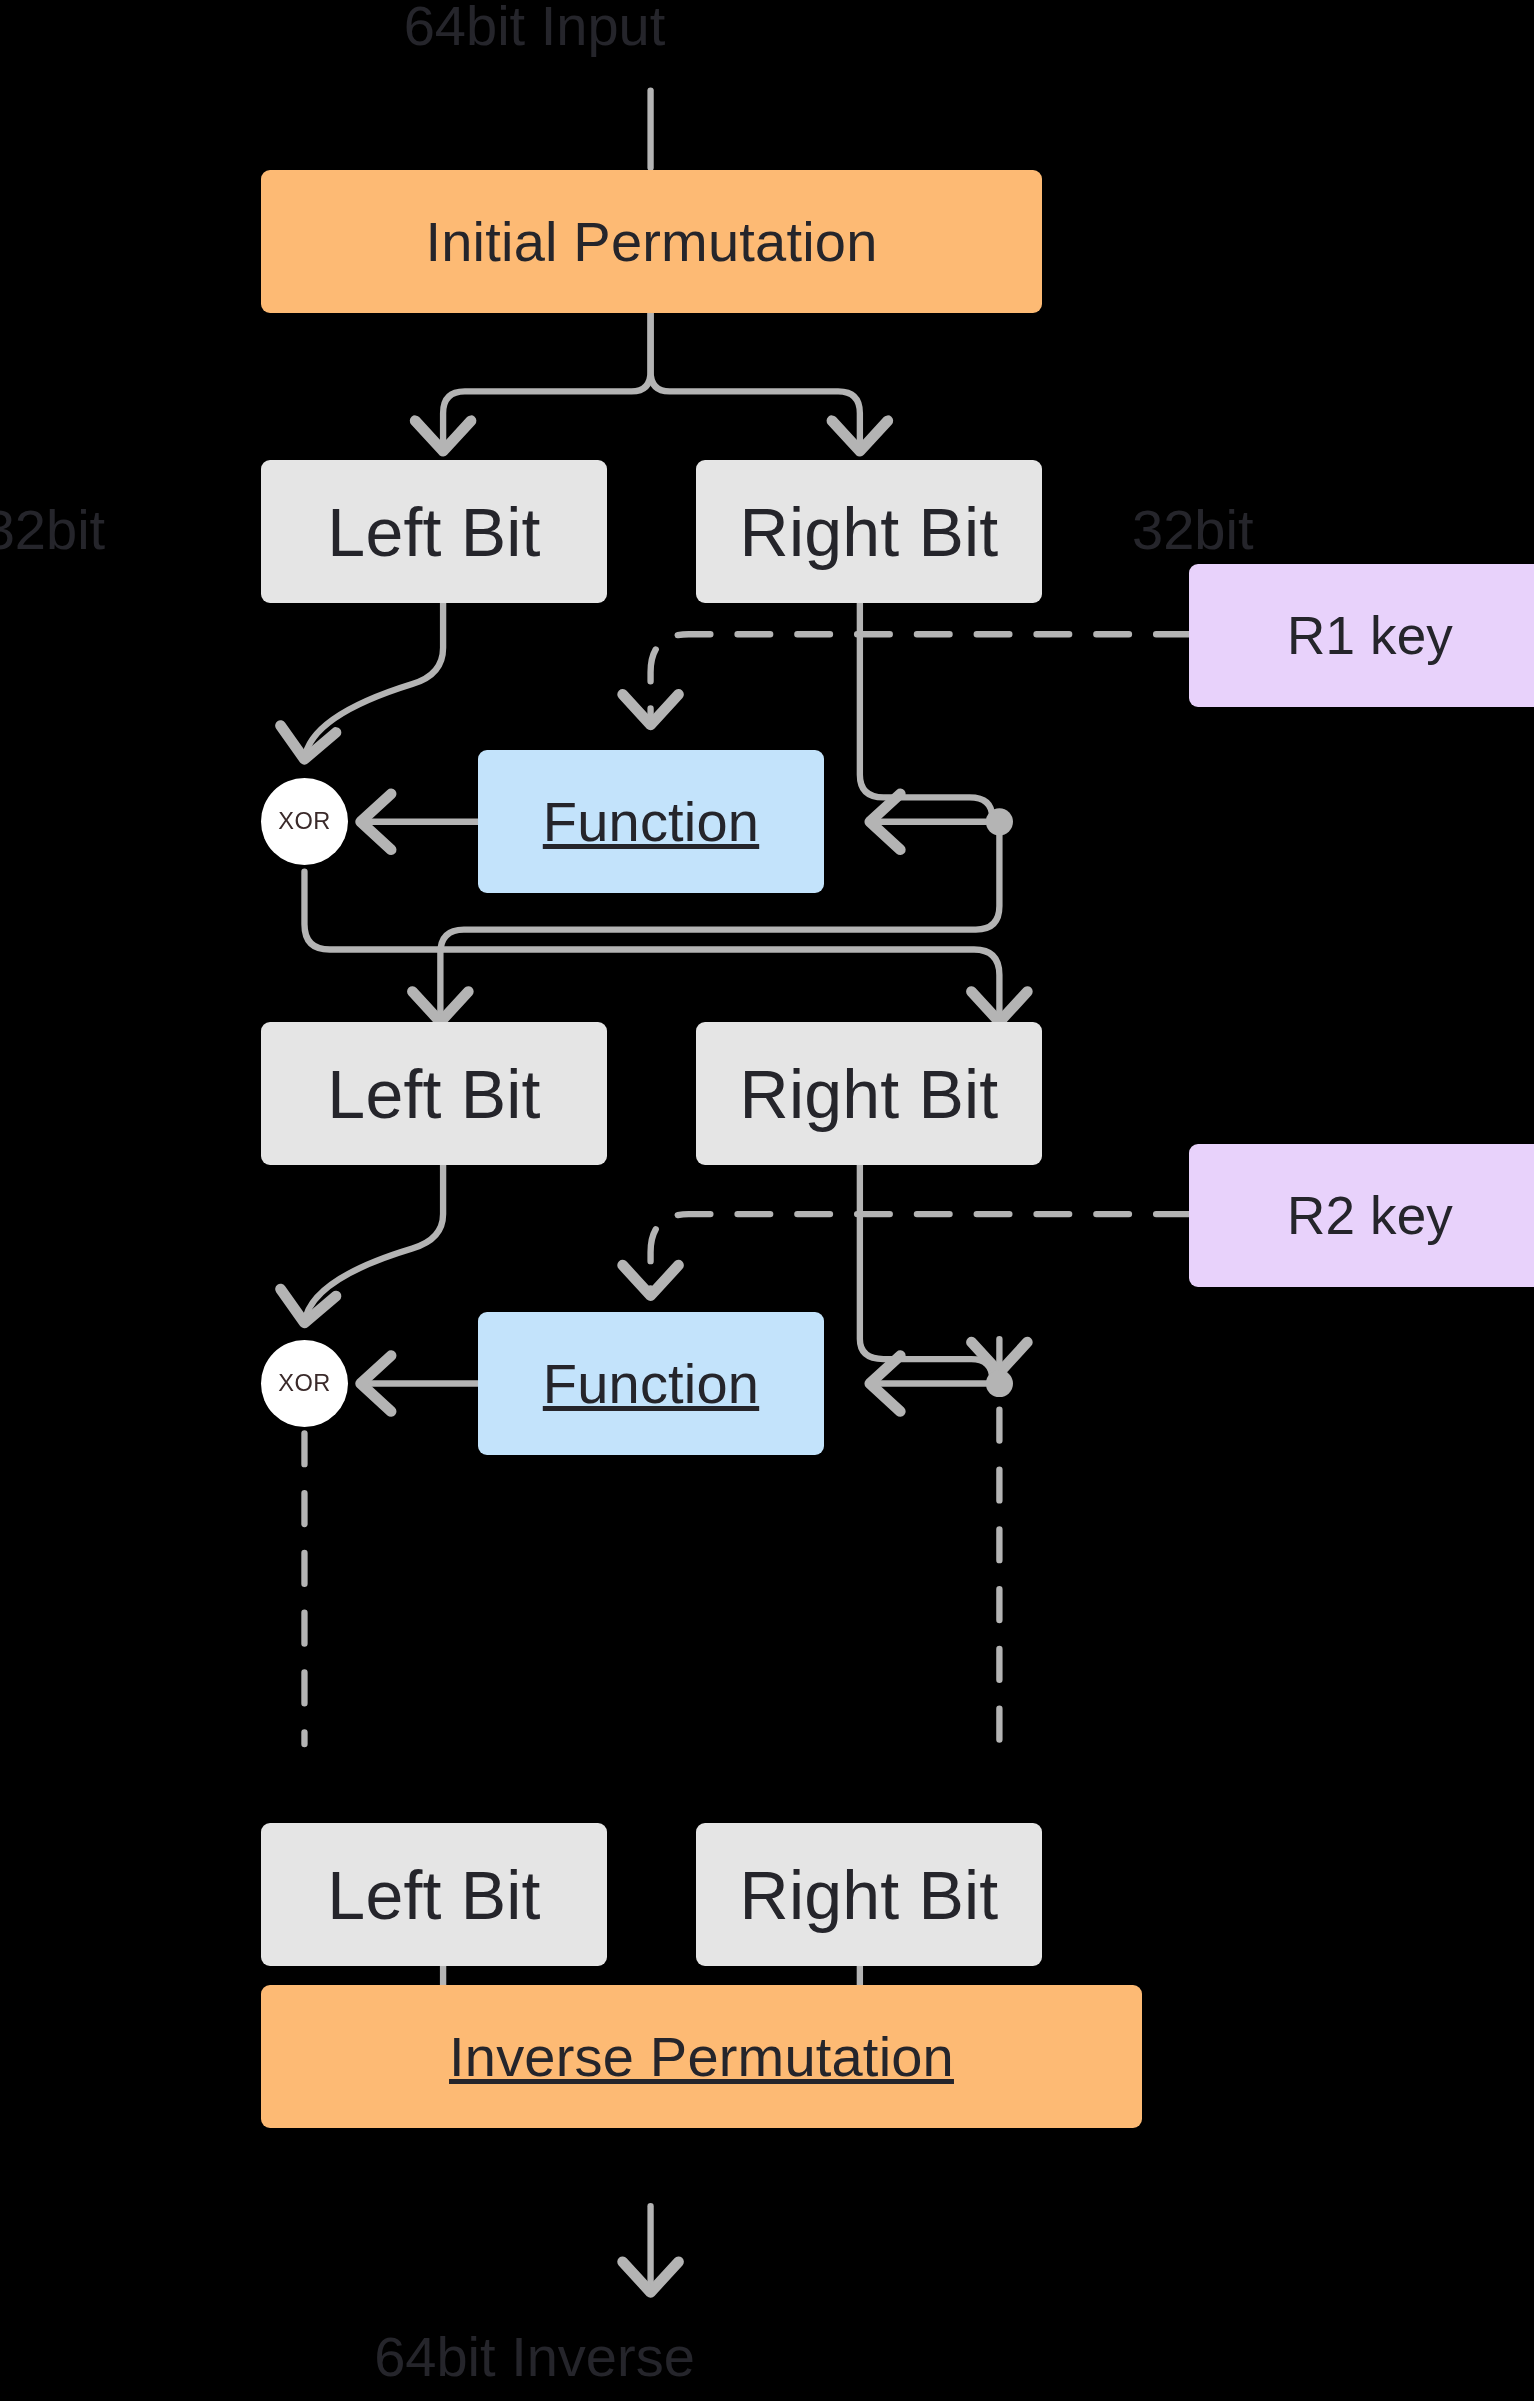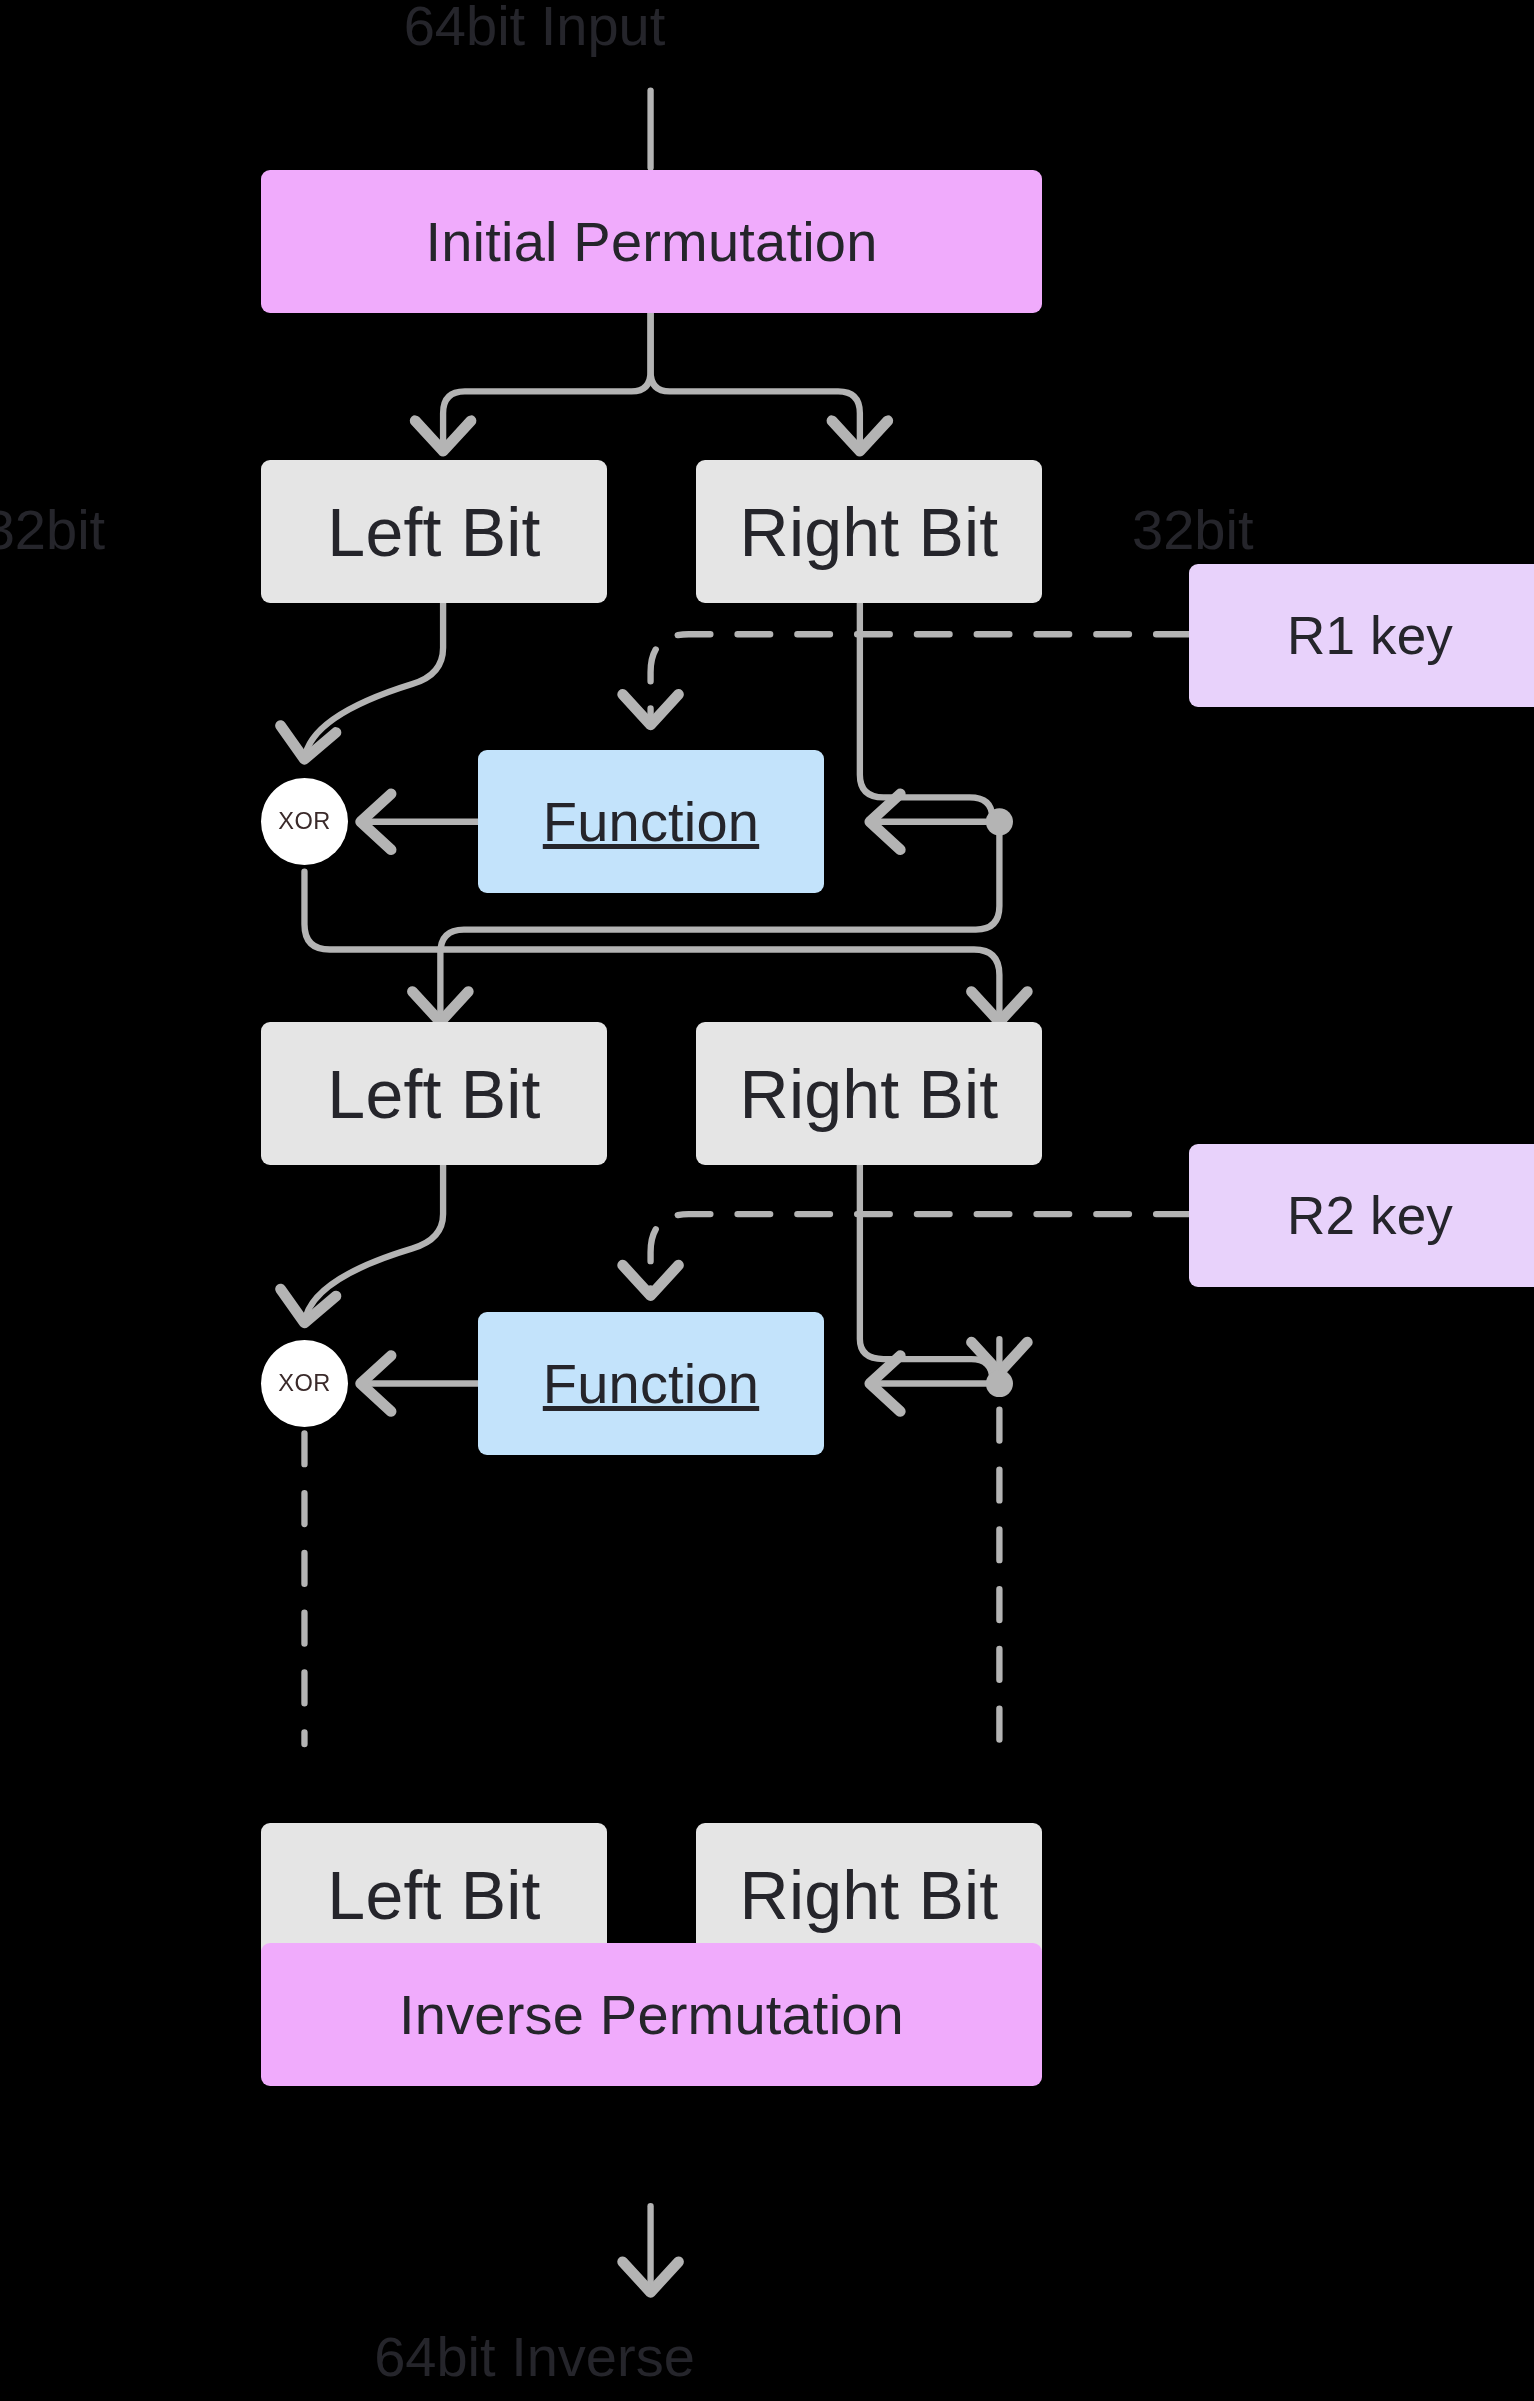--- a/index.html
+++ b/index.html
@@ -30,21 +30,21 @@
     justify-content: center;
     border-radius: 9px;
     color: #25252b;
     font-family: "Liberation Sans", sans-serif;
     font-weight: 400;
     letter-spacing: 0.2px;
     box-sizing: border-box;
     text-align: center;
   }
   .node.perm {
-    background: #f0abfc;
+    background: #fdba74;
     font-size: 56px;
   }
   .node.bit {
     background: #e5e5e5;
     font-size: 68px;
   }
   .node.fn {
     background: #c3e3fb;
     font-size: 56px;
     text-decoration: underline;
@@ -164,16 +164,16 @@
   <div class="xor" style="left:261px; top:1340px; width:87px; height:87px;">XOR</div>
 
   <div class="node fn" style="left:478px; top:1312px; width:346px; height:143px;">Function</div>
 
   <div class="node key" style="left:1189px; top:1144px; width:362px; height:143px;">R2 key</div>
 
   <div class="node bit" style="left:261px; top:1823px; width:346px; height:143px;">Left Bit</div>
 
   <div class="node bit" style="left:696px; top:1823px; width:346px; height:143px;">Right Bit</div>
 
-  <div class="node perm" style="left:261px; top:1943px; width:781px; height:143px;">Inverse Permutation</div>
+  <div class="node perm" style="left:261px; top:1985px; width:881px; height:143px;text-decoration:underline;">Inverse Permutation</div>
 
 </div>
 
 
 </body></html>

